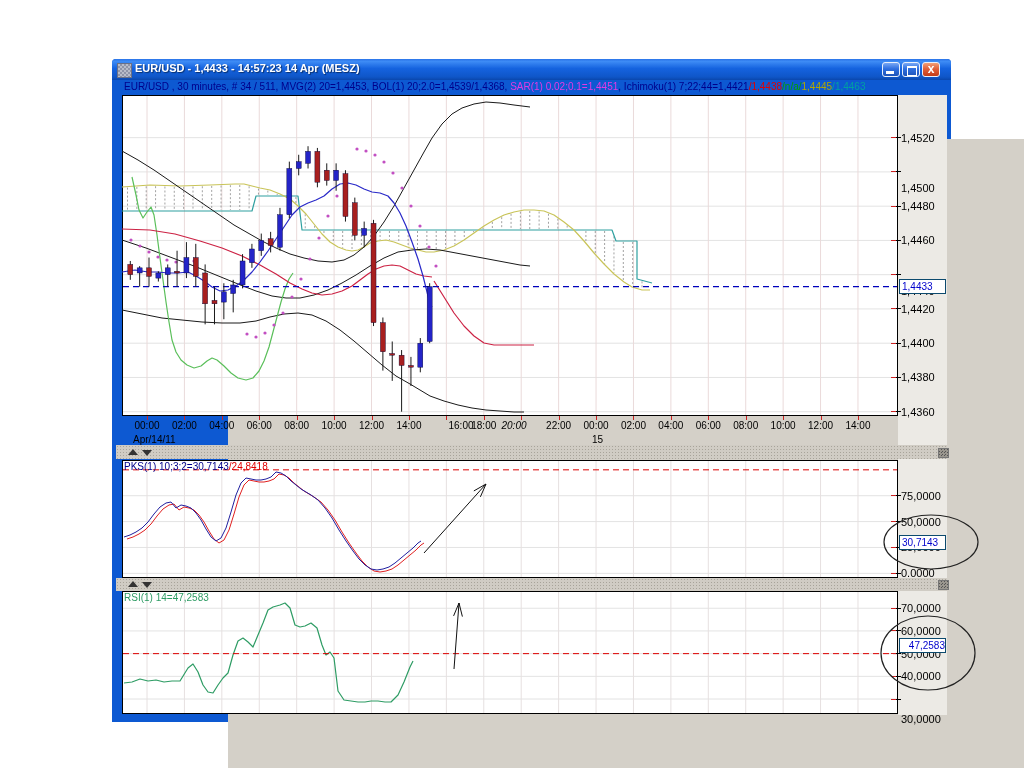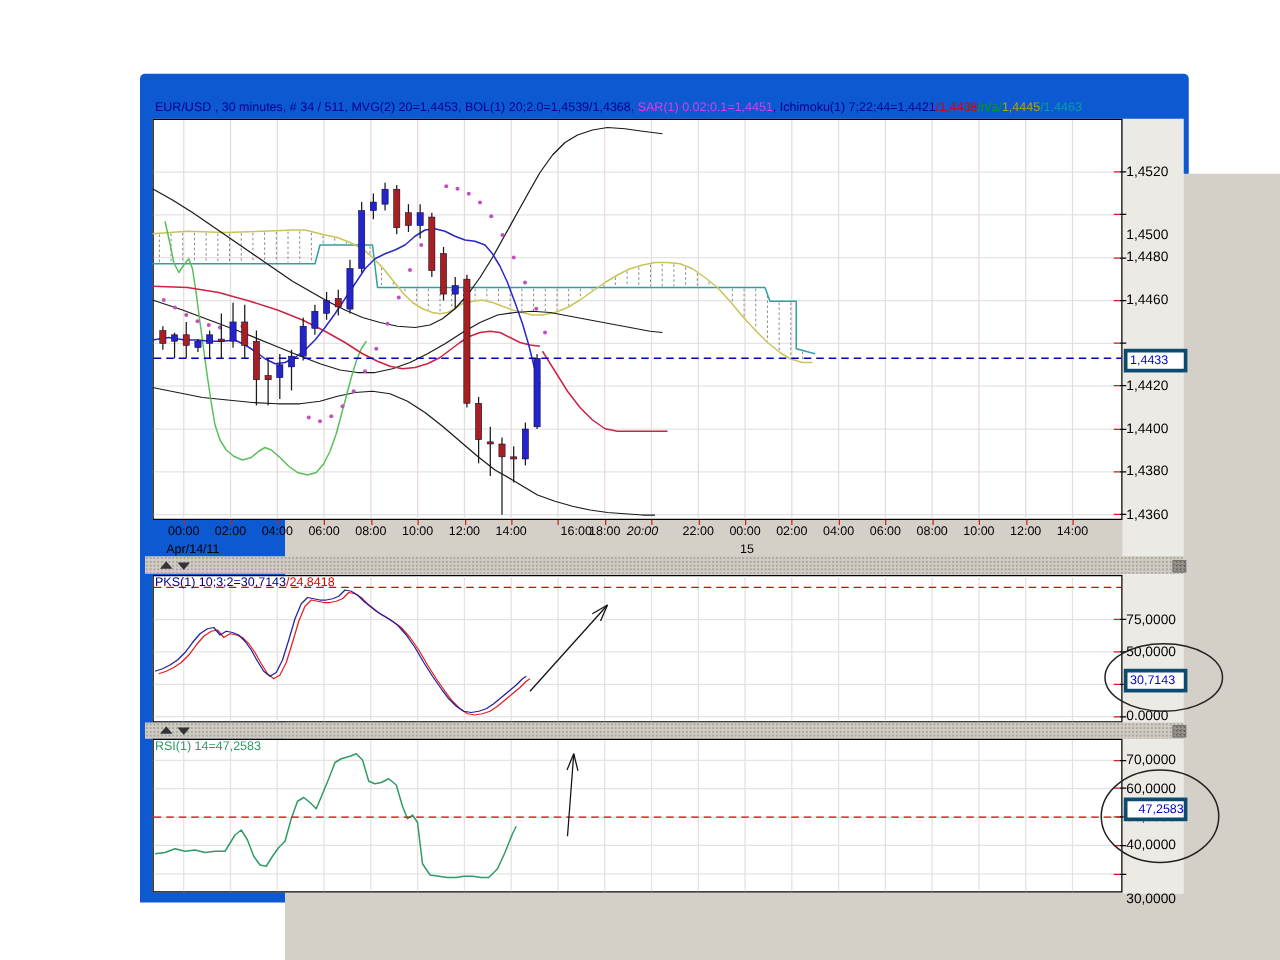--- a/index.html
+++ b/index.html
@@ -37,33 +37,46 @@
   .grip{position:absolute;width:9px;height:8px;background:#9a968e;
     background-image:linear-gradient(45deg,#555 25%,transparent 25%,transparent 75%,#555 75%);
     background-size:3px 3px;border:1px solid #777;}
   
   .ylab{position:absolute;left:901px;font-size:11px;color:#000;white-space:nowrap;}
   .xlab{position:absolute;top:420px;width:36px;text-align:center;font-size:10px;color:#000;}
   .datelab{position:absolute;top:434px;font-size:10px;color:#000;white-space:nowrap;}
   .ytick{position:absolute;width:5px;height:1px;background:#000;}
   .ytick-red{position:absolute;width:5px;height:1px;background:#cc2222;}
   .xtick{position:absolute;width:1px;height:4px;background:#cc2222;}
-  .marker{position:absolute;left:899px;width:43px;height:13px;border:3px solid #0c4a6e;background:#fff;
+  .marker{position:absolute;left:899px;width:43px;height:13px;border:1px solid #0c4a6e;background:#fff;
     color:#0000cc;font-size:10px;line-height:13px;padding-left:2px;box-sizing:content-box;z-index:12;}
   .paneltitle{position:absolute;font-size:10px;white-space:nowrap;z-index:6;}
   svg{position:absolute;left:0;top:0;}
   #chart-svg{z-index:5;}
   #annot-svg{z-index:20;pointer-events:none;}
   #labels{z-index:10;}
 </style>
 </head>
 <body>
 
 <div id="screen">
   <div id="win">
+    <div id="titlebar">
+      <div id="title-icon"></div>
+      <div id="title-text">EUR/USD - 1,4433 - 14:57:23  14 Apr (MESZ)</div>
+      <div class="tbtn" style="left:770px;">
+          <div class="glyph-min"></div>
+        </div>
+      <div class="tbtn" style="left:790px;">
+          <div class="glyph-restore"></div>
+        </div>
+      <div class="tbtn close" style="left:810px;">
+          <div class="glyph-close">x</div>
+        </div>
+    </div>
     <div id="client"></div>
   </div>
 
   <div id="indbar"><span style="color: rgb(0, 0, 139);">EUR/USD , 30 minutes, # 34 / 511, MVG(2) 20=1,4453, BOL(1) 20;2.0=1,4539/1,4368, </span><span style="color: rgb(226, 58, 226);">SAR(1) 0.02;0.1=1,4451</span><span style="color: rgb(0, 0, 139);">, Ichimoku(1) 7;22;44=1,4421</span><span style="color: rgb(224, 0, 0);">/1,4438</span><span style="color: rgb(0, 160, 0);">/n/a/</span><span style="color: rgb(176, 168, 0);">1,4445</span><span style="color: rgb(0, 160, 160);">/1,4463</span></div>
 
   <div id="gutter"></div>
 
   <div class="plotbox" style="left:122px;top:95px;width:776px;height:321px;"></div>
   <div class="splitter" style="top:445px;height:14px;"></div>
   <div class="plotbox" style="left:122px;top:460px;width:776px;height:118px;"></div>

